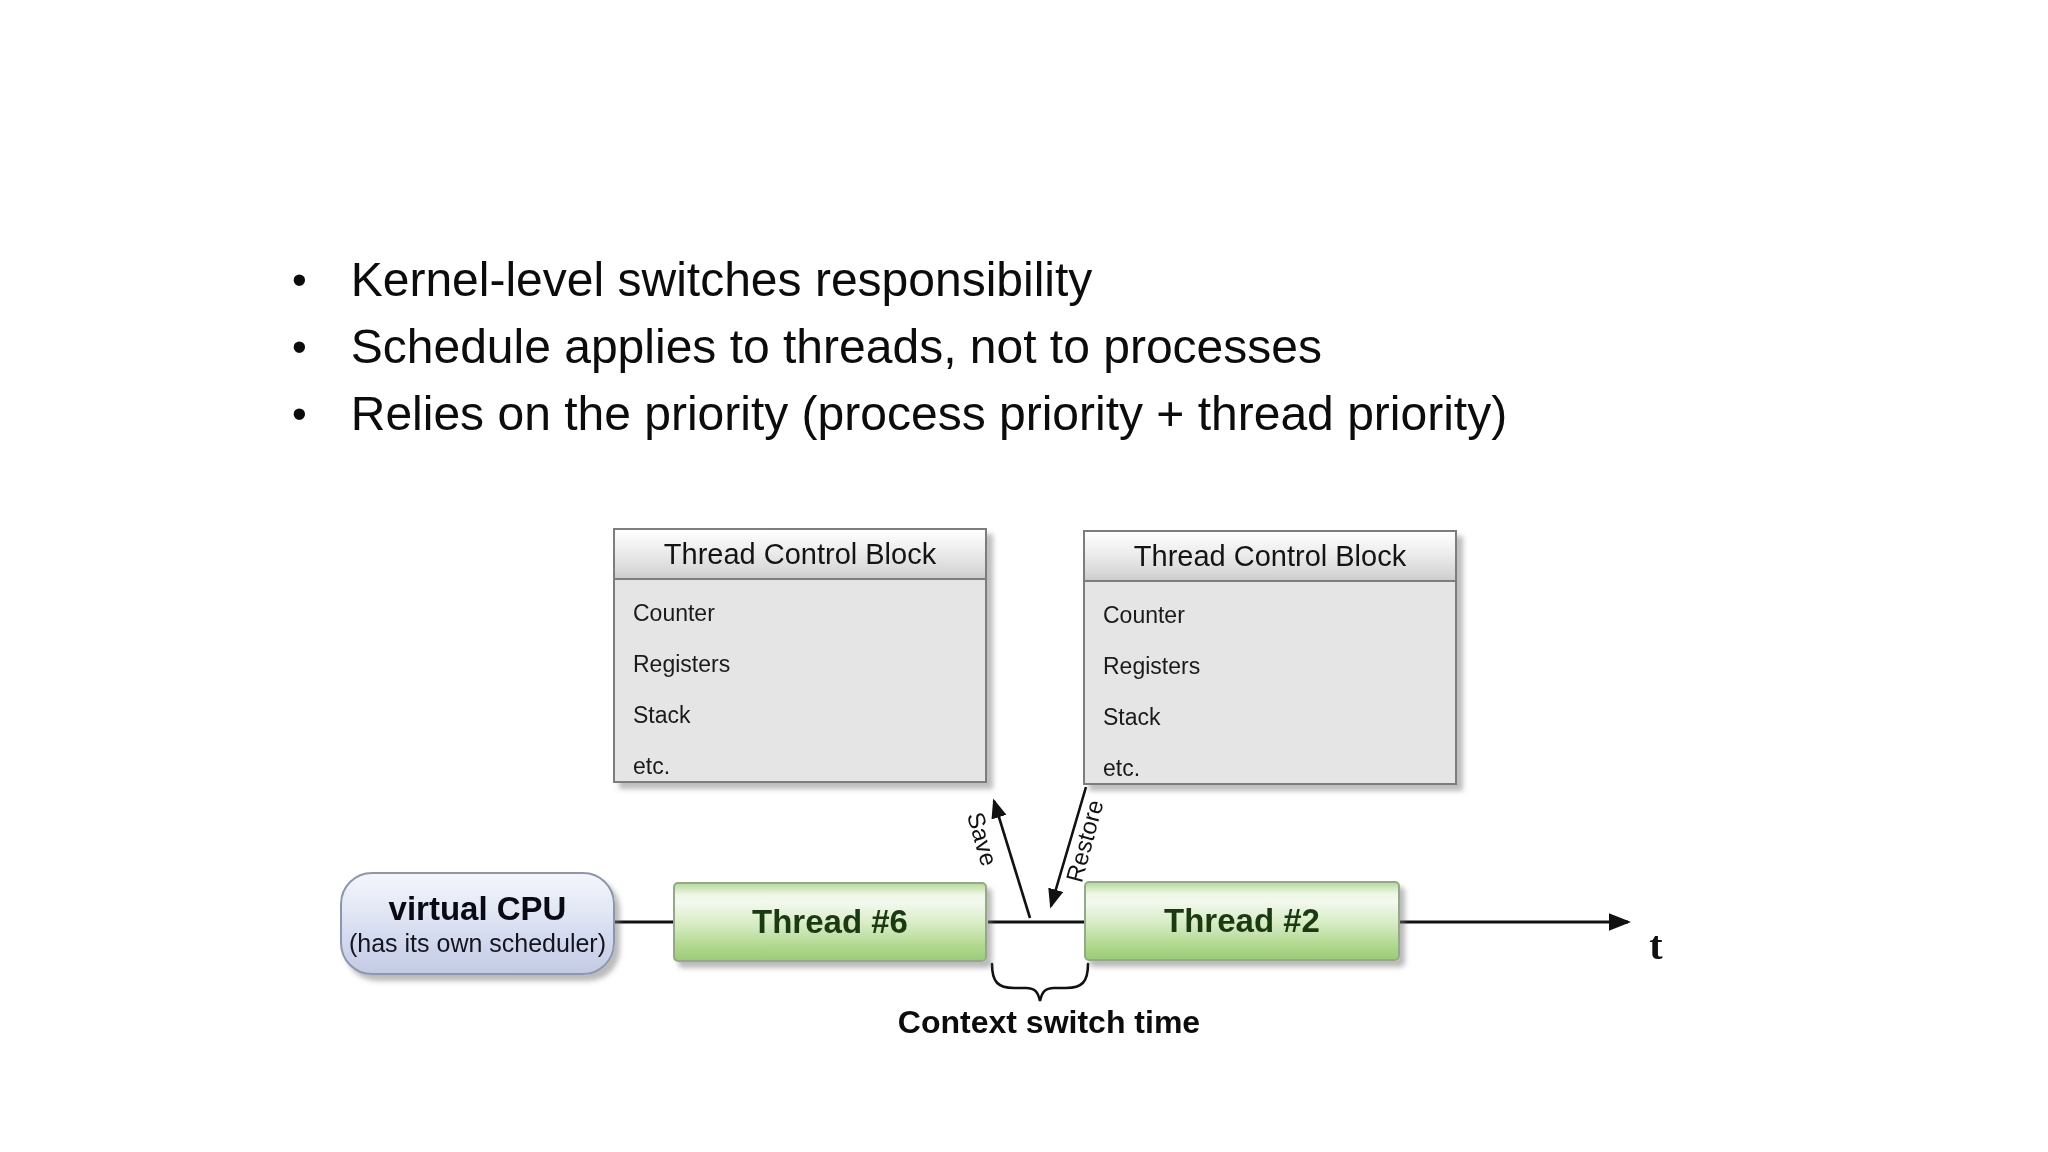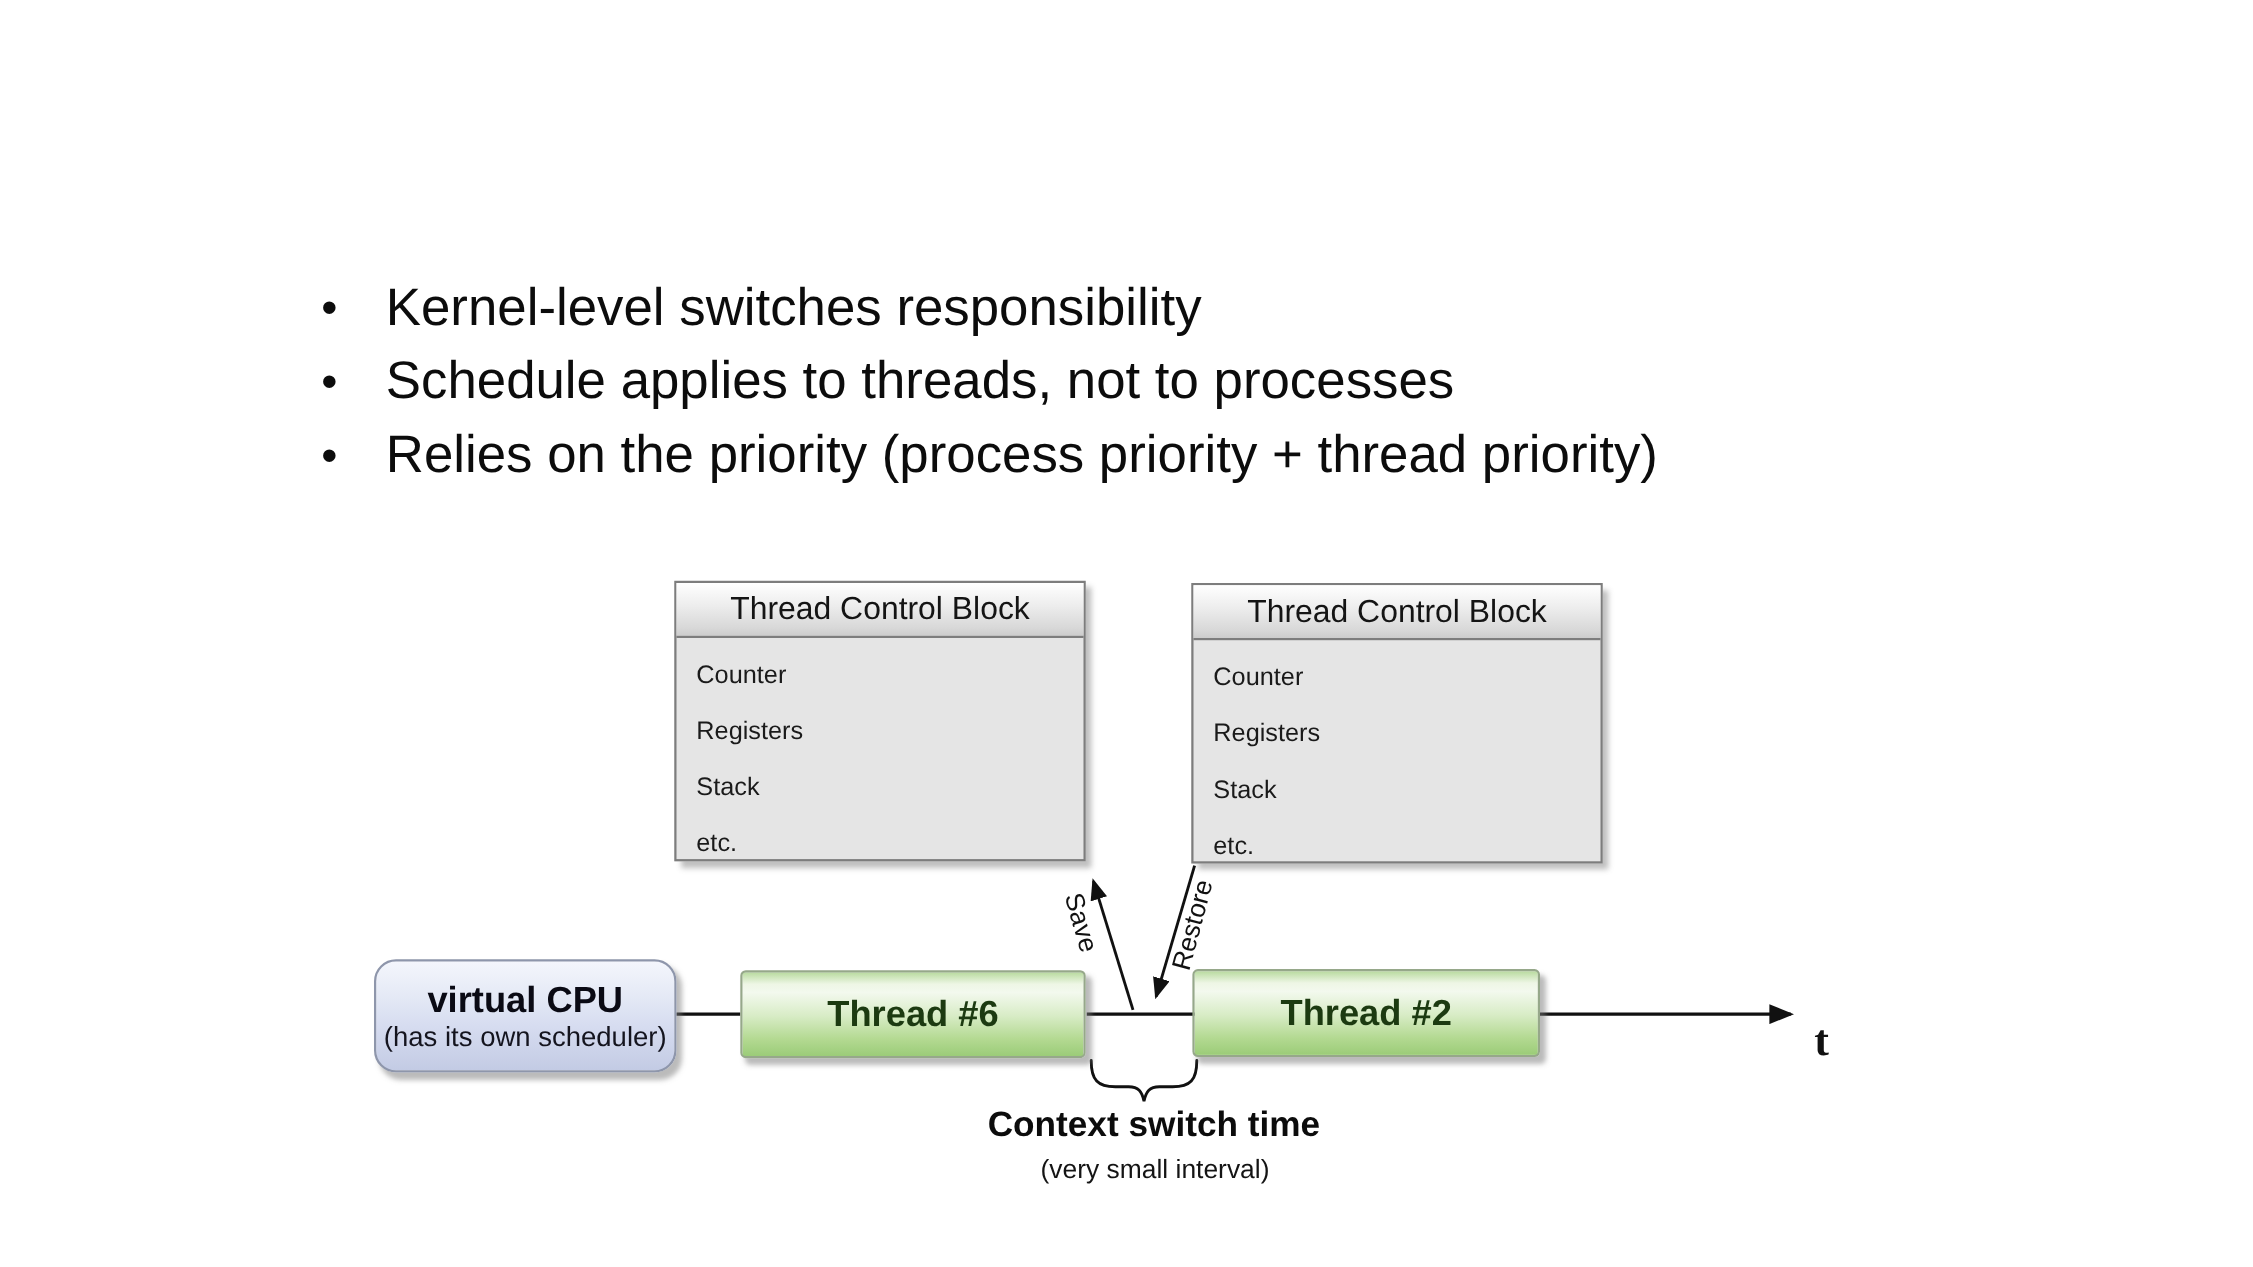--- a/index.html
+++ b/index.html
@@ -29,21 +29,21 @@
   }
   .tcb-header{
     height:50px;box-sizing:border-box;border-bottom:2px solid #7d7d7d;
     background:linear-gradient(180deg,#ffffff 0%,#ececec 45%,#d8d8d8 85%,#cccccc 100%);
     font-size:29px;color:#141414;text-align:center;line-height:48px;
   }
   .tcb-body{padding:8px 0 0 18px;}
   .tcb-item{height:51px;line-height:51px;font-size:23px;color:#1a1a1a;}
   .vcpu{
     position:absolute;left:340px;top:872px;width:275px;height:103px;box-sizing:border-box;
-    border:2px solid #8e96ab;border-radius:20px;
+    border:2px solid #8e96ab;border-radius:32px;
     background:linear-gradient(180deg,#f4f6fc 0%,#e3e8f5 35%,#d6dcf0 60%,#c3cbe4 100%);
     box-shadow:5px 6px 5px rgba(120,120,120,0.5);
     display:flex;flex-direction:column;justify-content:center;align-items:center;
   }
   .vcpu-title{font-size:33px;font-weight:bold;color:#0a0a14;line-height:38px;}
   .vcpu-sub{font-size:25px;color:#14141e;line-height:30px;}
   .thread{
     position:absolute;box-sizing:border-box;height:80px;
     border:2px solid #96a88a;border-radius:5px;
     background:linear-gradient(180deg,#b9dba0 0%,#eef6e5 14%,#f3f9ee 24%,#d8ecc6 52%,#b3d991 80%,#9bcc78 100%);
@@ -145,17 +145,16 @@
   </div>
 
   <div class="thread" style="left:1084px;top:881px;width:316px;">
     <span class="thread-label">Thread #2</span>
   </div>
 
   <div class="save-label">Save</div>
   <div class="restore-label">Restore</div>
 
   <div class="cst-label">Context switch time</div>
-  <div class="cst-note">(very small interval)</div>
 
   <div class="t-label">t</div>
 
 </div>
 
 </body></html>

